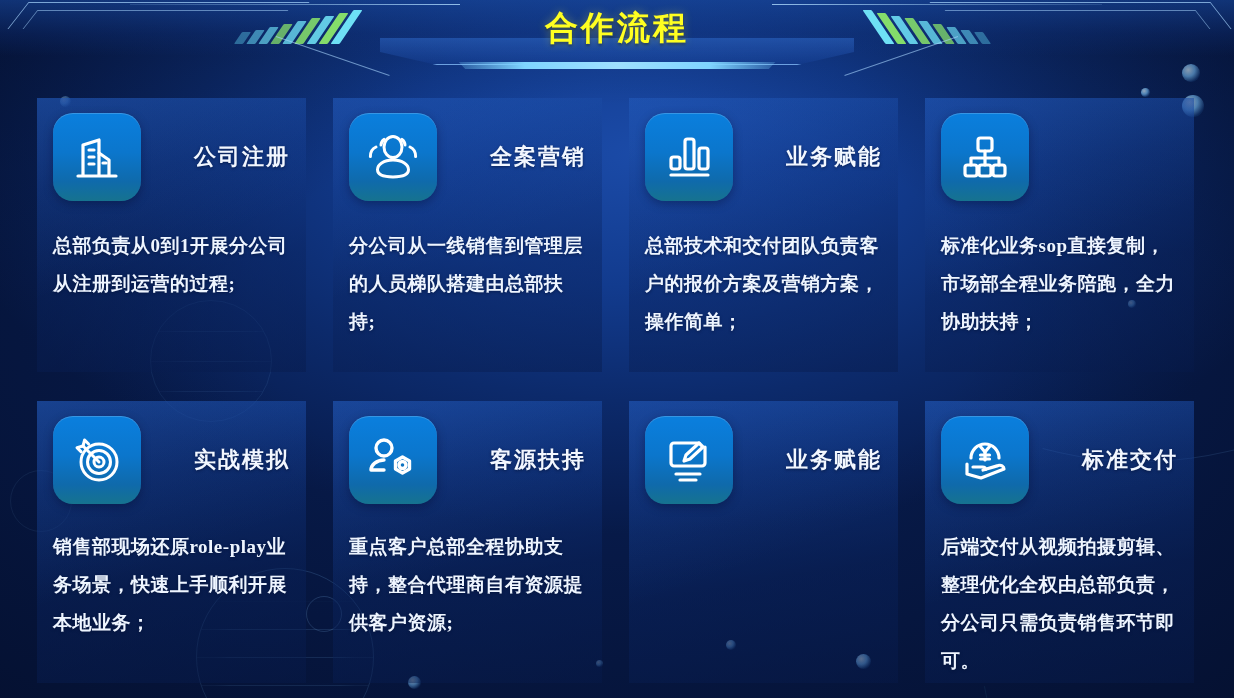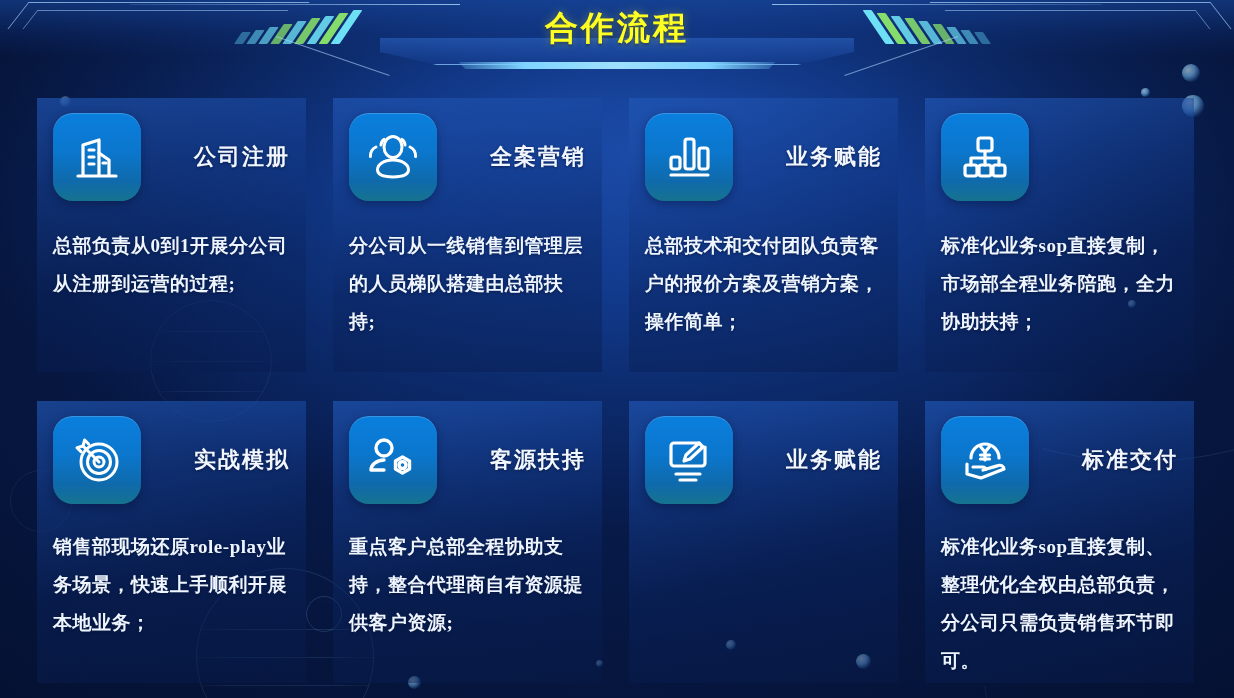--- a/index.html
+++ b/index.html
@@ -443,17 +443,17 @@
             <path d="M13 24a14 14 0 1 1 28 0"></path>
             <path d="M22 12l5 6 5-6"></path>
             <path d="M27 18v8"></path>
             <path d="M22.5 21h9M22.5 25h9"></path>
             <path d="M9 30v10l14 4 23-9c0-3-3-4.4-6-3.4L25 36"></path>
             <path d="M15 33h9.5c2 0 3 1 3 2.5"></path>
           </svg>
         </div>
         <div class="card-title">标准交付</div>
       </div>
-      <div class="card-body">标准化业务sop直接复制、整理优化全权由总部负责，分公司只需负责销售环节即可。</div>
+      <div class="card-body">后端交付从视频拍摄剪辑、整理优化全权由总部负责，分公司只需负责销售环节即可。</div>
     </div>
 
   </div>
 </div>
 
 </body></html>

